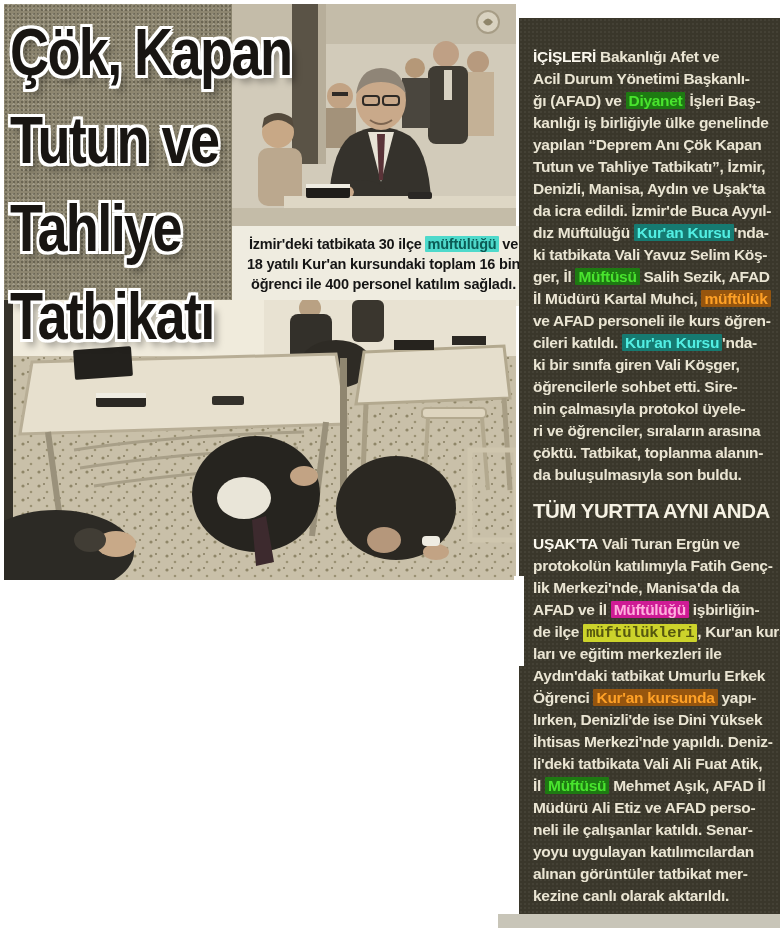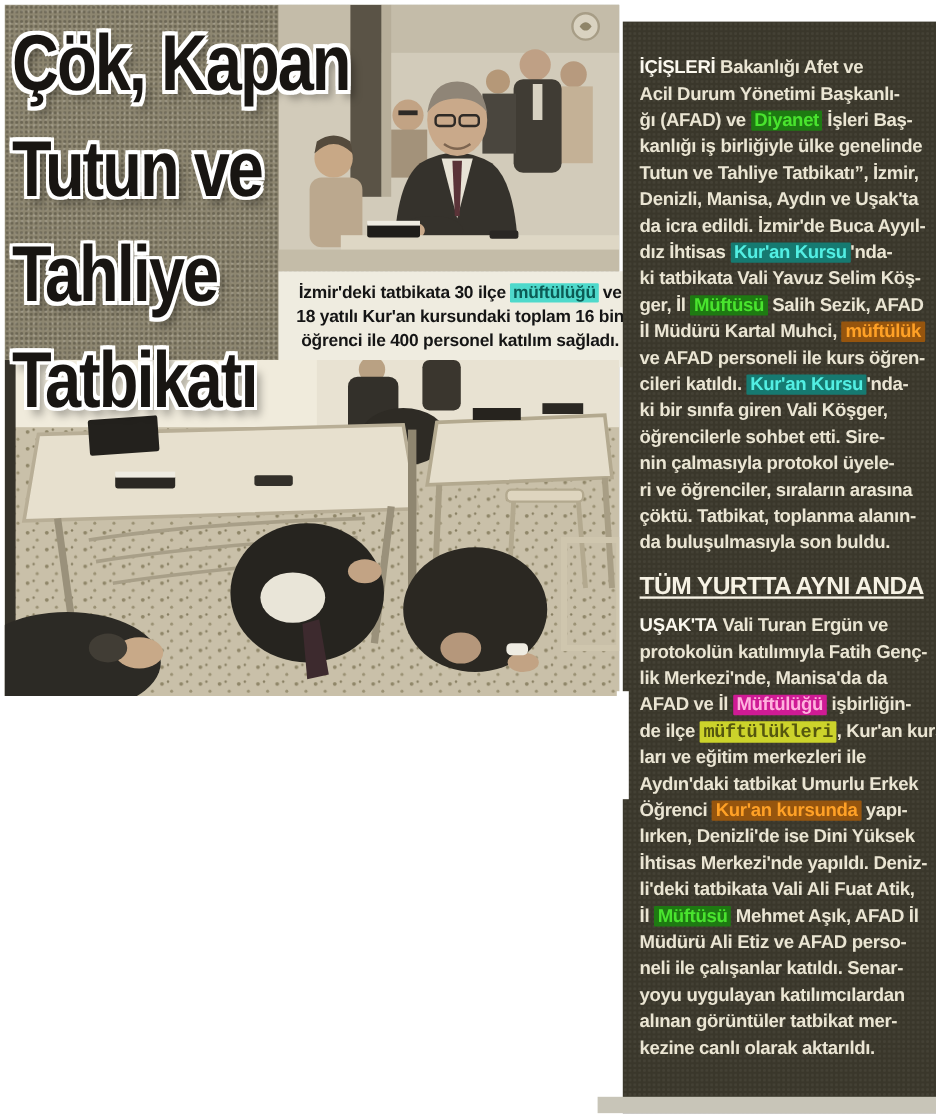--- a/index.html
+++ b/index.html
@@ -32,21 +32,21 @@
   
   #article-col{position:absolute;left:519px;top:18px;width:261px;height:914px;
      background-color:#3a372b;
      background-image:radial-gradient(rgba(255,255,240,.05) 1px, transparent 1.4px);
      background-size:4px 4px;
      color:#eae5d3;box-sizing:border-box;padding:28px 10px 0 14px;}
   .article-line{white-space:nowrap;font-weight:700;font-size:15.5px;line-height:22px;
      height:22px;letter-spacing:-.3px;}
   .article-line .lead{color:#fbf8ee;font-weight:900;}
   #subhead{font-weight:900;font-size:20.5px;line-height:26px;color:#f6f2e4;
-     letter-spacing:-.5px;margin:12px 12px 9px 0;white-space:nowrap;text-decoration:underline;}
+     letter-spacing:-.5px;margin:12px 12px 9px 0;white-space:nowrap;}
   .hl{padding:0 3px;border-radius:1px;}
   .hl-cyan{background:var(--hl-cyan-bg);color:var(--hl-cyan-fg);}
   .hl-green{background:var(--hl-green-bg);color:var(--hl-green-fg);}
   .hl-orange{background:var(--hl-orange-bg);color:var(--hl-orange-fg);}
   .hl-magenta{background:var(--hl-magenta-bg);color:var(--hl-magenta-fg);}
   .hl-yellow{background:var(--hl-yellow-bg);color:var(--hl-yellow-fg);font-family:Liberation Mono, monospace;}
   .hl-cyanLight{background:var(--hl-cyanLight-bg);color:var(--hl-cyanLight-fg);}
 
   #bottom-strip{position:absolute;left:498px;top:914px;width:282px;height:14px;
      background:#c8c5b8;}
@@ -182,24 +182,25 @@
         <div class="headline-line">Tatbikatı</div>
       </div>
   </div>
 
   <div id="article-col">
     <div id="para1">
         <div class="article-line"><span class="lead">İÇİŞLERİ</span><span> Bakanlığı Afet ve</span></div>
         <div class="article-line"><span>Acil Durum Yönetimi Başkanlı-</span></div>
         <div class="article-line"><span>ğı (AFAD) ve </span><span class="hl hl-green">Diyanet</span><span> İşleri Baş-</span></div>
         <div class="article-line"><span>kanlığı iş birliğiyle ülke genelinde</span></div>
+        <div class="article-line"><span>yapılan “Deprem Anı Çök Kapan</span></div>
         <div class="article-line"><span>Tutun ve Tahliye Tatbikatı”, İzmir,</span></div>
         <div class="article-line"><span>Denizli, Manisa, Aydın ve Uşak'ta</span></div>
         <div class="article-line"><span>da icra edildi. İzmir'de Buca Ayyıl-</span></div>
-        <div class="article-line"><span>dız İhtisas </span><span class="hl hl-cyan">Kur'an Kursu</span><span>'nda-</span></div>
+        <div class="article-line"><span>dız Müftülüğü </span><span class="hl hl-cyan">Kur'an Kursu</span><span>'nda-</span></div>
         <div class="article-line"><span>ki tatbikata Vali Yavuz Selim Köş-</span></div>
         <div class="article-line"><span>ger, İl </span><span class="hl hl-green">Müftüsü</span><span> Salih Sezik, AFAD</span></div>
         <div class="article-line"><span>İl Müdürü Kartal Muhci, </span><span class="hl hl-orange">müftülük</span></div>
         <div class="article-line"><span>ve AFAD personeli ile kurs öğren-</span></div>
         <div class="article-line"><span>cileri katıldı. </span><span class="hl hl-cyan">Kur'an Kursu</span><span>'nda-</span></div>
         <div class="article-line"><span>ki bir sınıfa giren Vali Köşger,</span></div>
         <div class="article-line"><span>öğrencilerle sohbet etti. Sire-</span></div>
         <div class="article-line"><span>nin çalmasıyla protokol üyele-</span></div>
         <div class="article-line"><span>ri ve öğrenciler, sıraların arasına</span></div>
         <div class="article-line"><span>çöktü. Tatbikat, toplanma alanın-</span></div>

